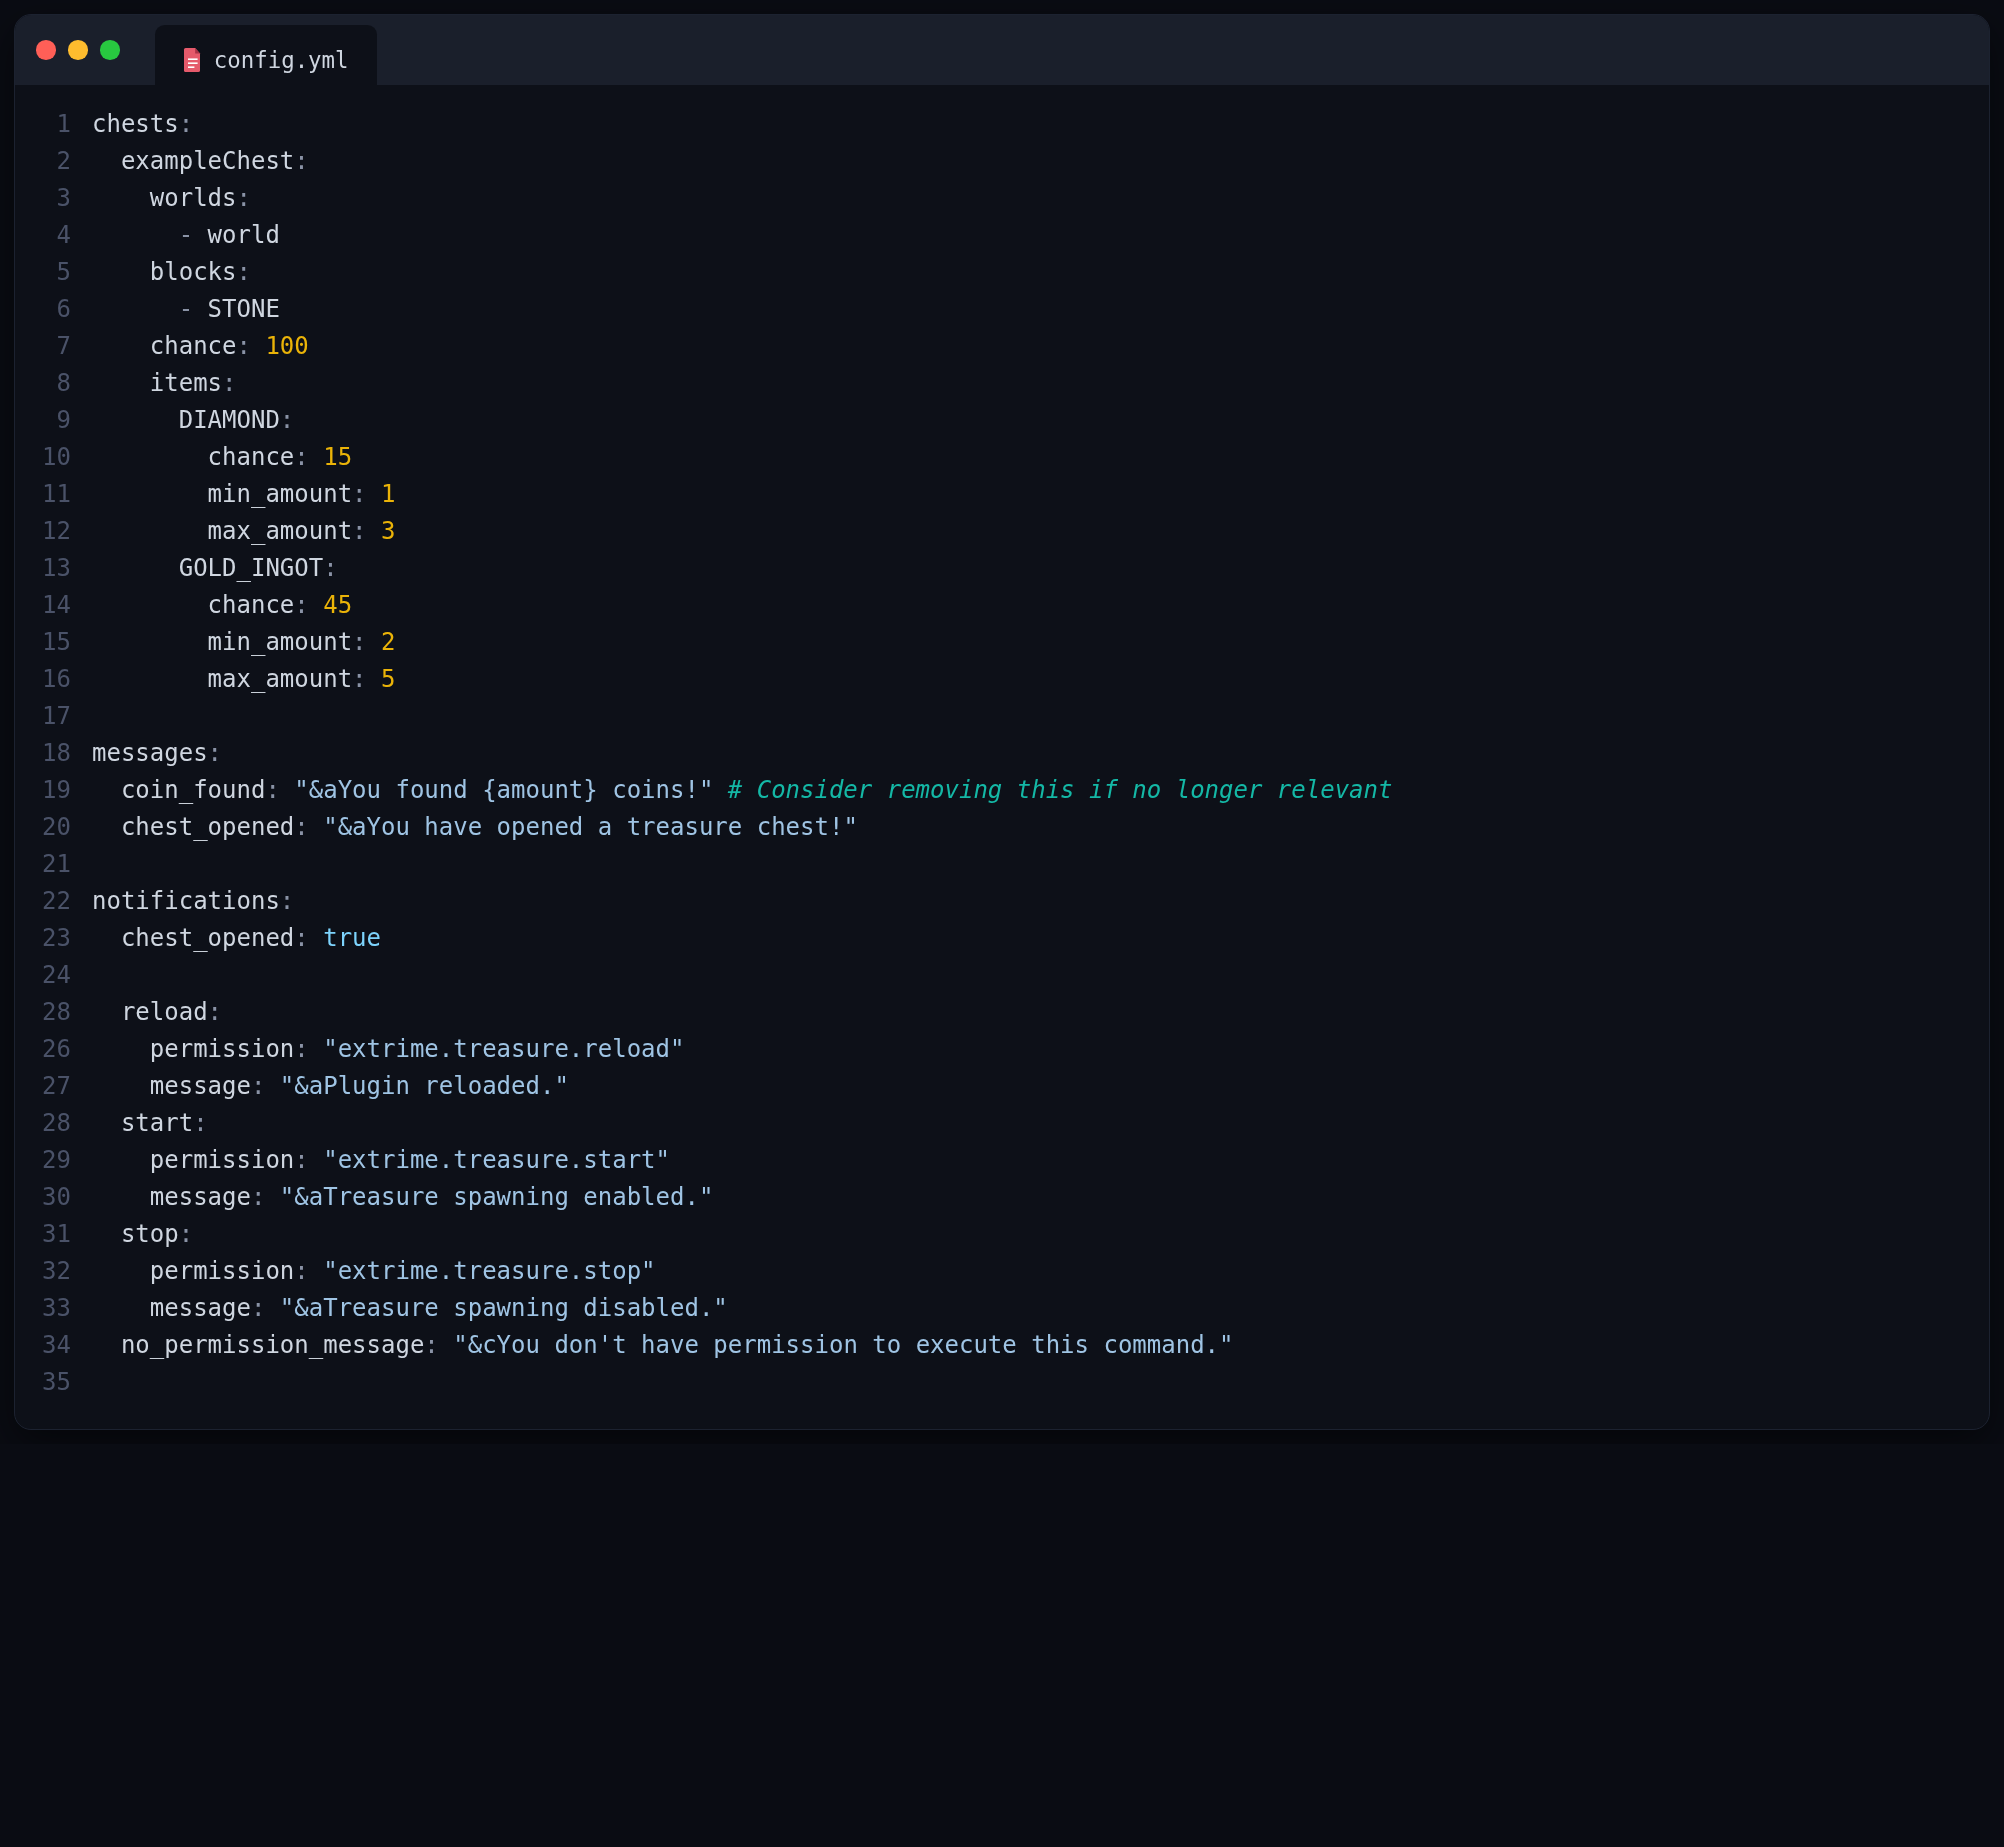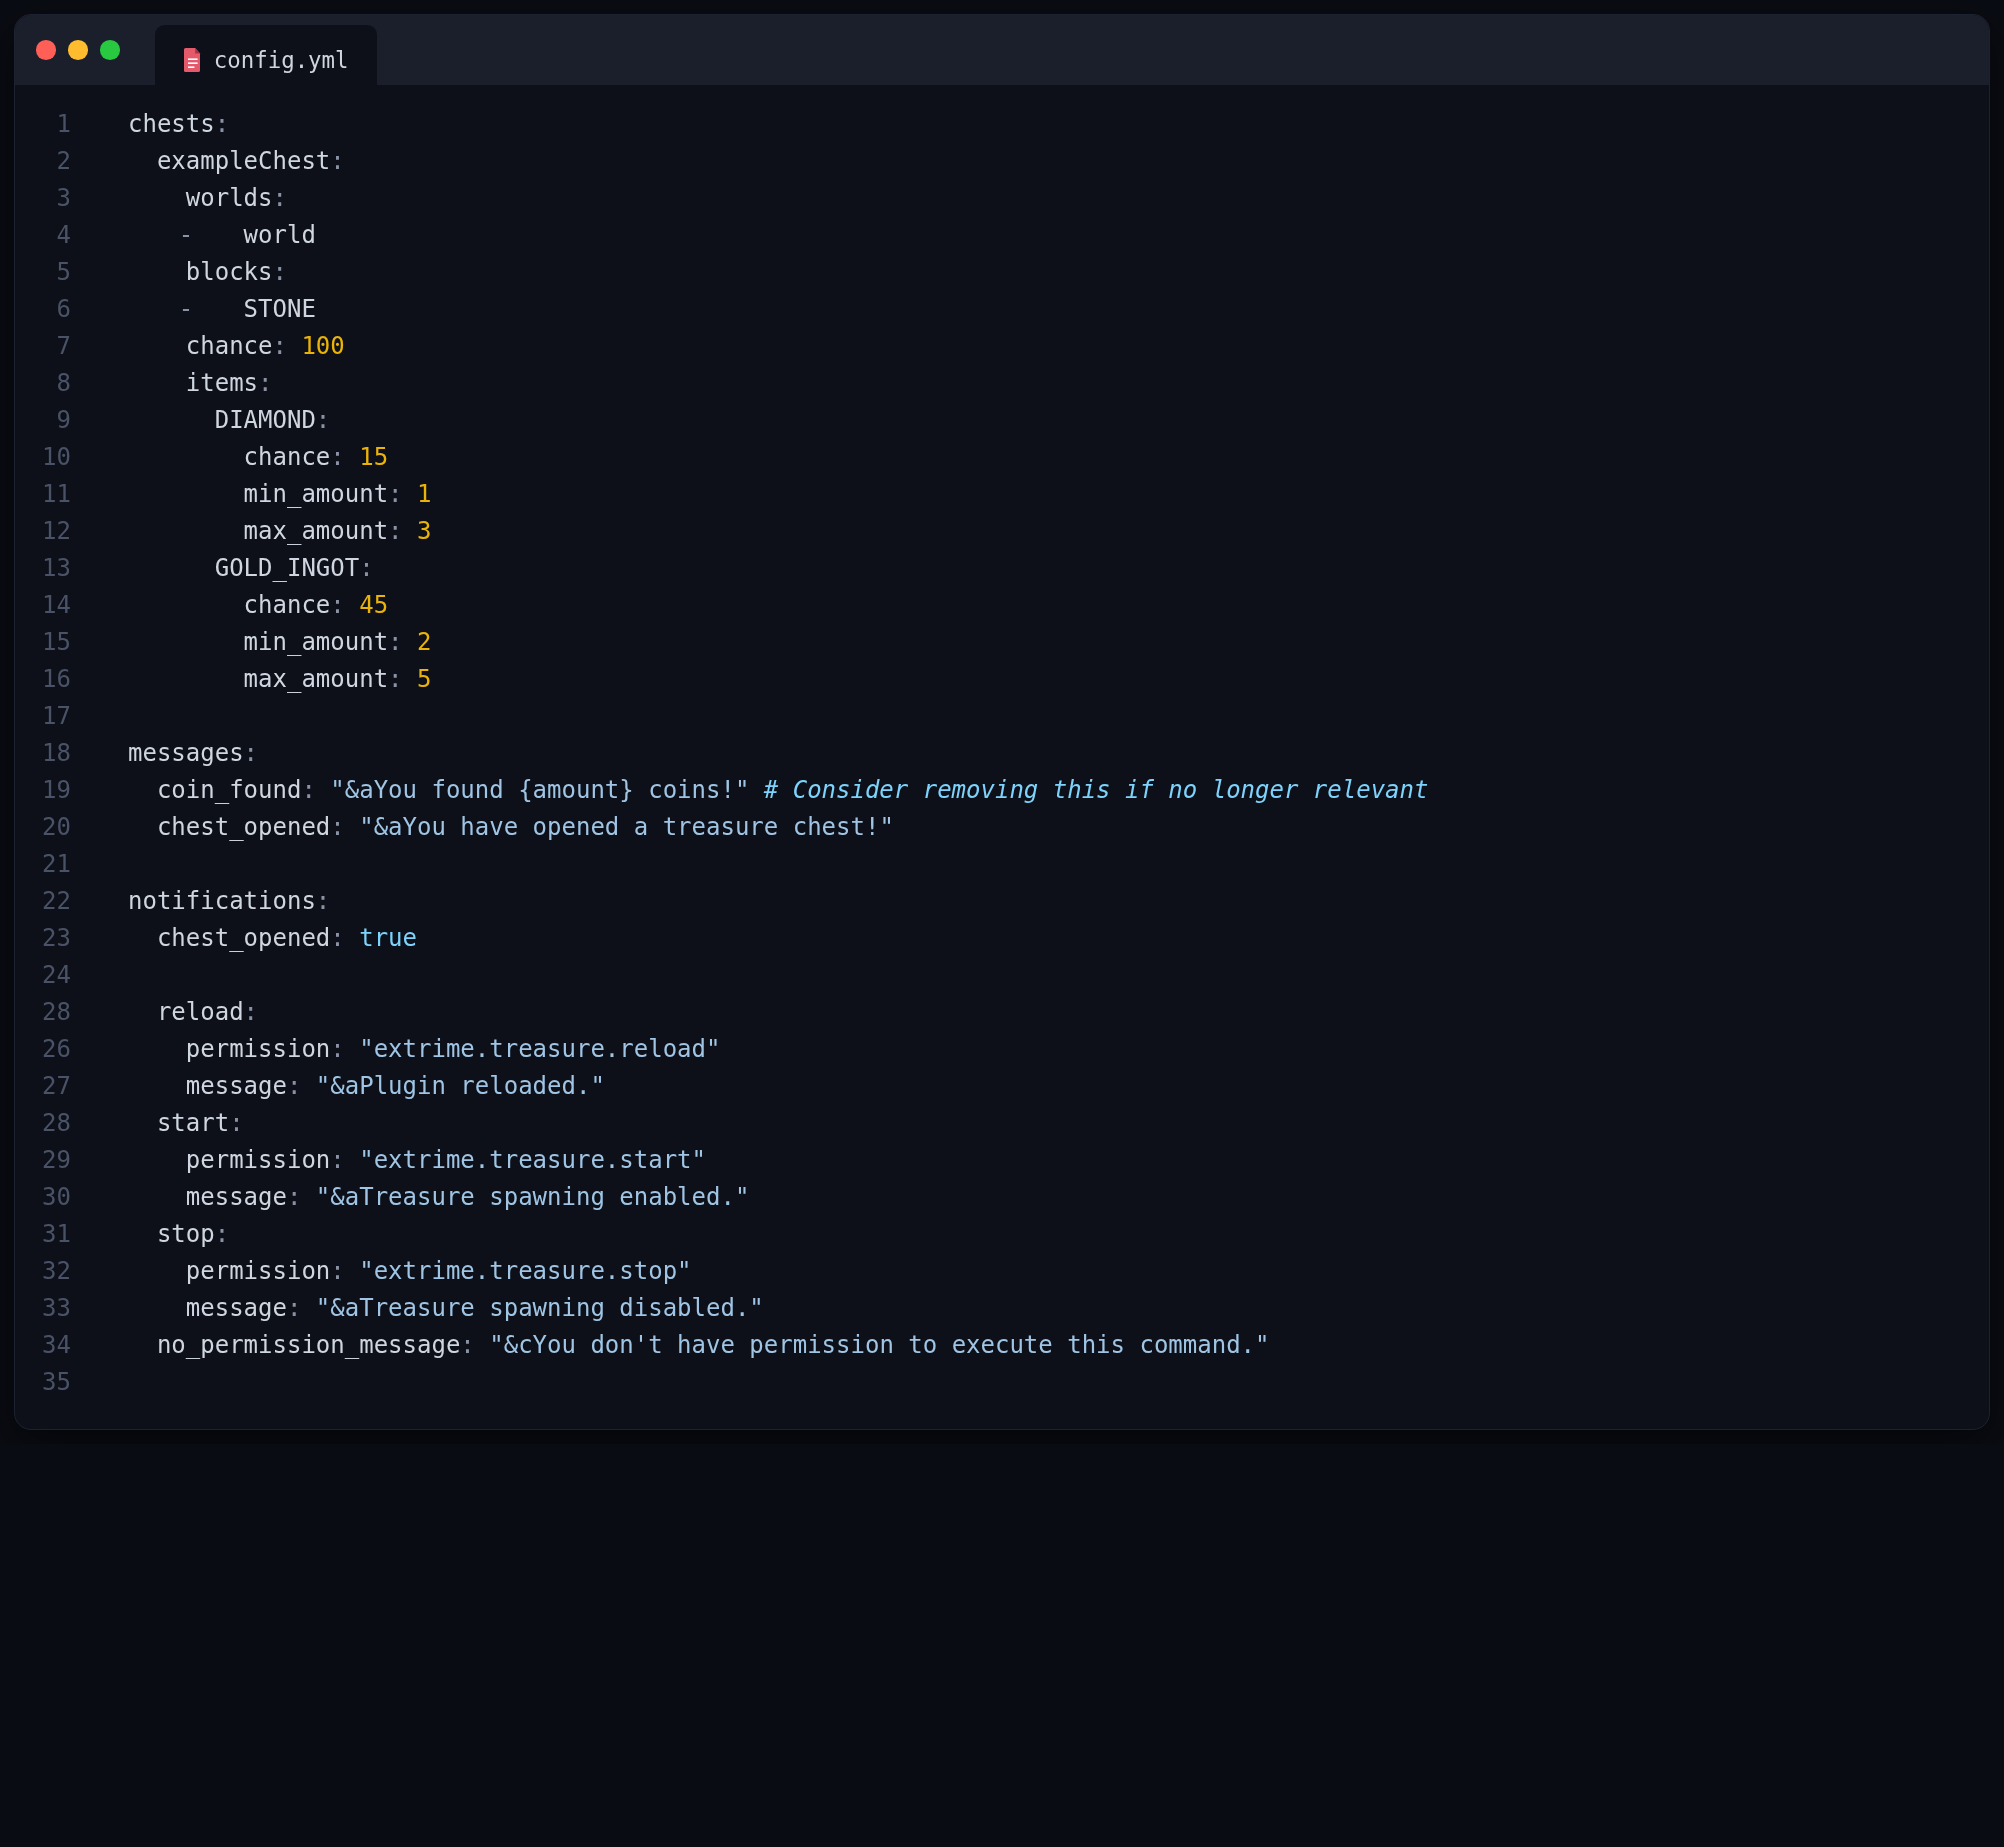--- a/index.html
+++ b/index.html
@@ -48,26 +48,26 @@
   }
   .gutter {
     width: 77px;
     text-align: right;
     color: #4a5268;
     user-select: none;
     padding-right: 21px;
   }
   .gutter div, .code div.line { height: 37px; line-height: 37px; white-space: pre; }
   .code { flex: 1; padding-right: 21px; overflow: hidden; }
-  .k { color: #cfd6e0; margin-left: 36px; }   
+  .k { color: #cfd6e0; }   
   .p { color: #8a93a6; }   
   .s { color: #9fc4e4; }   
   .n { color: #eab308; }   
   .b { color: #7dd3fc; }   
-  .c { color: #7dd3fc; font-style: italic; } 
+  .c { color: #14b8a6; font-style: italic; } 
   .d { color: #8a93a6; }   
 </style>
 </head>
 <body>
 
 <div class="window">
   <div class="title-bar">
     <div class="traffic">
       <div class="dot red"></div>
       <div class="dot yellow"></div>

